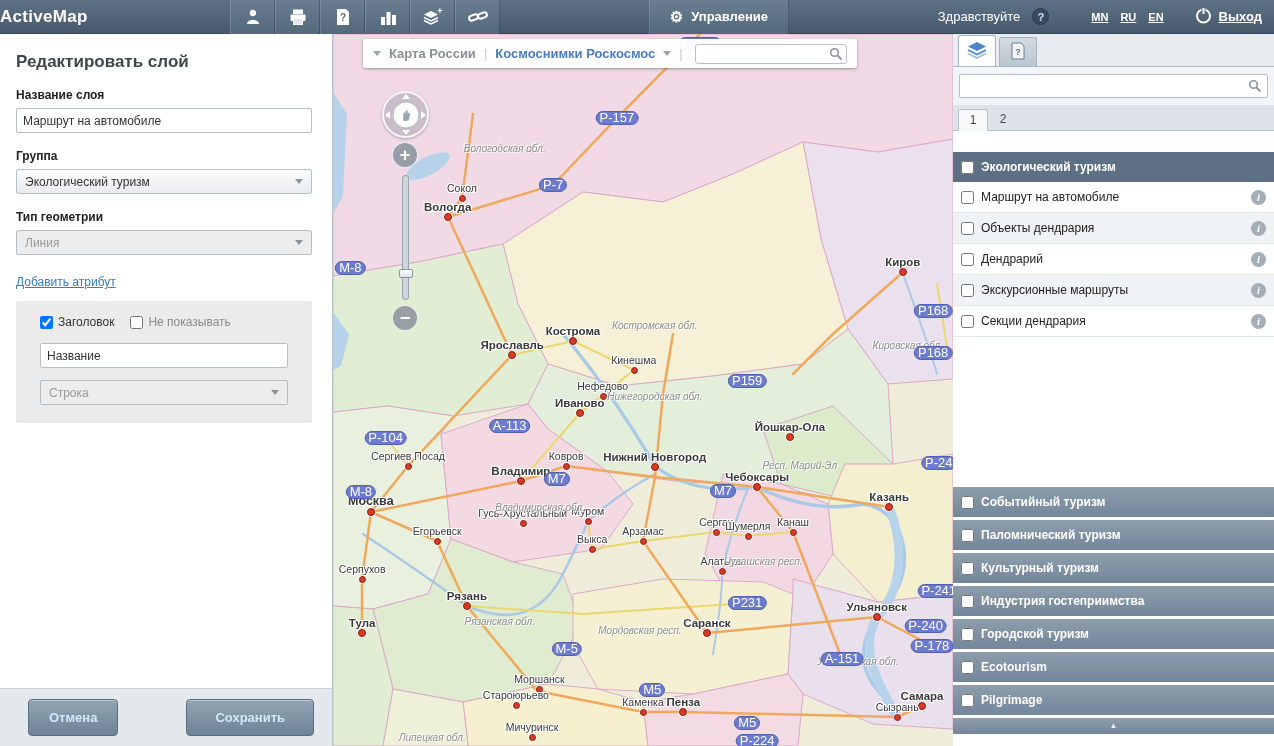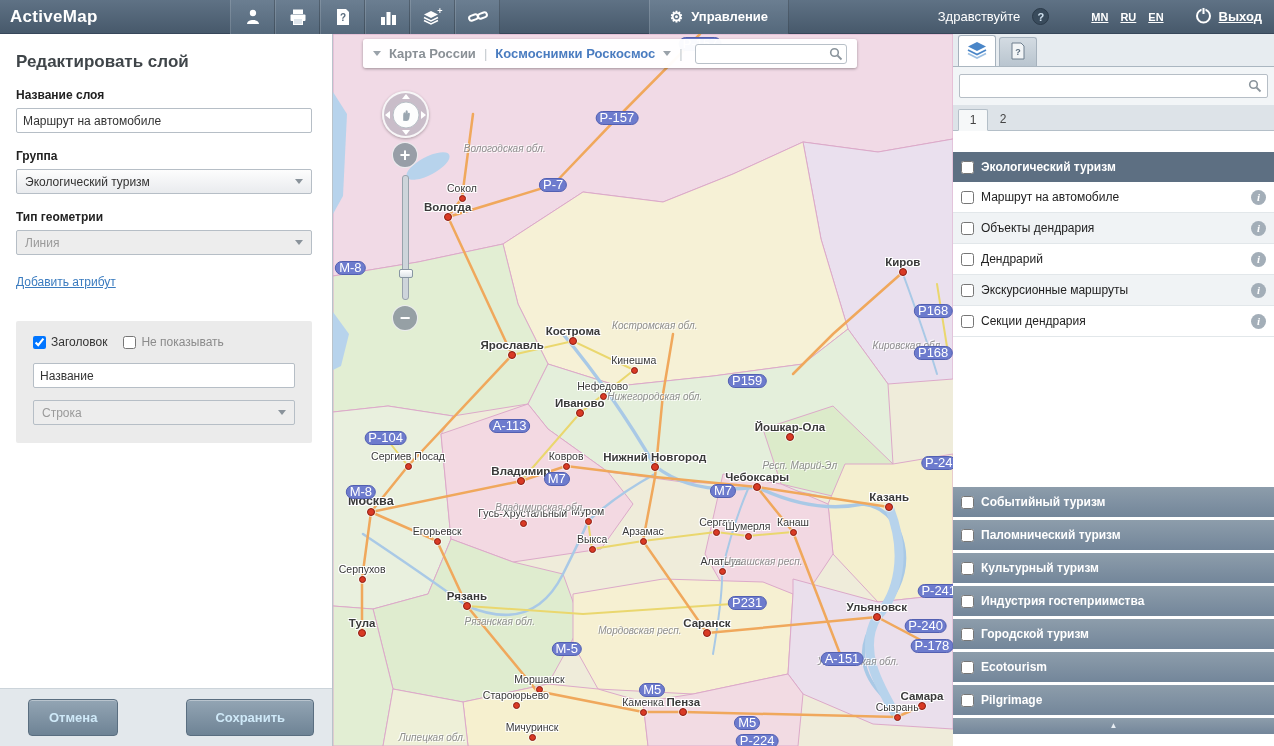--- a/index.html
+++ b/index.html
@@ -1,21 +1,21 @@
 <!DOCTYPE html>
 <html><head>
 <meta charset="utf-8">
 <style>
   *{margin:0;padding:0;box-sizing:border-box}
   html,body{width:1274px;height:746px;overflow:hidden}
   body{font-family:"Liberation Sans","DejaVu Sans",sans-serif;font-size:12px;color:#333;background:#fff;position:relative}
 
   
   .topbar{position:absolute;top:0;left:0;right:0;height:34px;background:linear-gradient(#5f7285,#47596b);border-bottom:1px solid #37475a;display:flex;align-items:center;color:#fff;z-index:50}
-  .logo{font-size:17px;font-weight:bold;padding-left:10px;width:230px;letter-spacing:.3px}
+  .logo{font-size:17px;font-weight:bold;width:230px;letter-spacing:.3px}
   .tool-group{display:flex;height:34px}
   .tool-btn{width:45px;height:34px;display:flex;align-items:center;justify-content:center;background:linear-gradient(#6b7e91,#54687b);border:none;border-left:1px solid rgba(255,255,255,.14);border-right:1px solid rgba(0,0,0,.22);cursor:pointer}
   .tool-btn svg{display:block}
   .spacer{flex:1}
   .mgmt-btn{height:34px;display:flex;align-items:center;gap:8px;background:linear-gradient(#6b7e91,#54687b);border:none;border-left:1px solid rgba(255,255,255,.14);border-right:1px solid rgba(0,0,0,.22);color:#fff;font-weight:bold;font-size:13px;padding:0 20px;cursor:pointer}
   .gear{font-size:15px;line-height:1}
   .topbar-right{display:flex;align-items:center;padding-right:12px}
   .greeting{font-size:13px;margin-right:12px}
   .help-badge{width:17px;height:17px;border-radius:50%;background:#394b5c;border:1px solid #2b3a49;color:#cfe0ee;font-size:11px;font-weight:bold;display:flex;align-items:center;justify-content:center;cursor:pointer;margin-right:42px}
   .langs{display:flex;gap:12px;margin-right:30px}
@@ -29,21 +29,21 @@
   .lp-title{font-size:17px;font-weight:bold;color:#3f4549;margin-top:18px}
   .lp-label{display:block;font-weight:bold;font-size:12px;color:#222;margin:16px 0 6px}
   .text-input{width:100%;height:25px;border:1px solid #b6bec6;border-radius:2px;padding:0 6px;font-size:12px;font-family:inherit;color:#333;background:#fff}
   .select{display:flex;align-items:center;height:25px;padding:0 8px;background:linear-gradient(#fdfdfd,#e9ebee);border:1px solid #b6bec6;border-radius:2px;cursor:pointer}
   .select.disabled{background:#ededed;color:#9a9a9a;cursor:default}
   .caret{width:0;height:0;border-left:4px solid transparent;border-right:4px solid transparent;border-top:5px solid #8a939b;margin-left:auto}
   .tabs{display:flex;align-items:flex-end;margin:34px -20px 0 -16px;padding-left:0;background:#eef1f4;border-bottom:1px solid #c3ccd3;height:34px}
   .tab{padding:8px 18px 7px;font-size:13px;font-weight:bold;color:#4a5560;background:linear-gradient(#e8edf1,#d6dde3);border:1px solid #c3ccd3;border-bottom:none;border-radius:3px 3px 0 0;cursor:pointer;margin-left:0}
   .tab.active{background:#fff;color:#333;position:relative;top:1px;padding-bottom:8px}
   .add-link{display:inline-block;margin-top:20px;color:#3a7bbf;font-size:12px;text-decoration:underline;cursor:pointer}
-  .attr-box{background:#ebebeb;border-radius:2px;margin-top:32px;padding:14px 17px 18px}
+  .attr-box{background:#ebebeb;border-radius:2px;margin-top:12px;padding:14px 24px 18px}
   .attr-checks{display:flex;gap:16px;align-items:center;font-size:12px;color:#333}
   .attr-checks label{display:flex;align-items:center;gap:5px;cursor:pointer}
   .attr-checks .muted{color:#8b8b8b}
   .attr-box .text-input{margin-top:14px;background:#fff}
   .attr-box .select{margin-top:12px}
   .lp-footer{height:58px;background:#e3e8ec;border-top:1px solid #ccd4da;display:flex;align-items:center;justify-content:space-between;padding:0 18px 0 28px}
   .btn{height:37px;background:linear-gradient(#93a5b4,#6e8395);border:1px solid #5a6e80;border-radius:4px;box-shadow:inset 0 1px 0 rgba(255,255,255,.35);color:#cfe9f8;font-weight:bold;font-size:13px;padding:0 20px;cursor:pointer;font-family:inherit}
   .btn.save{padding:0 28px}
 
   

